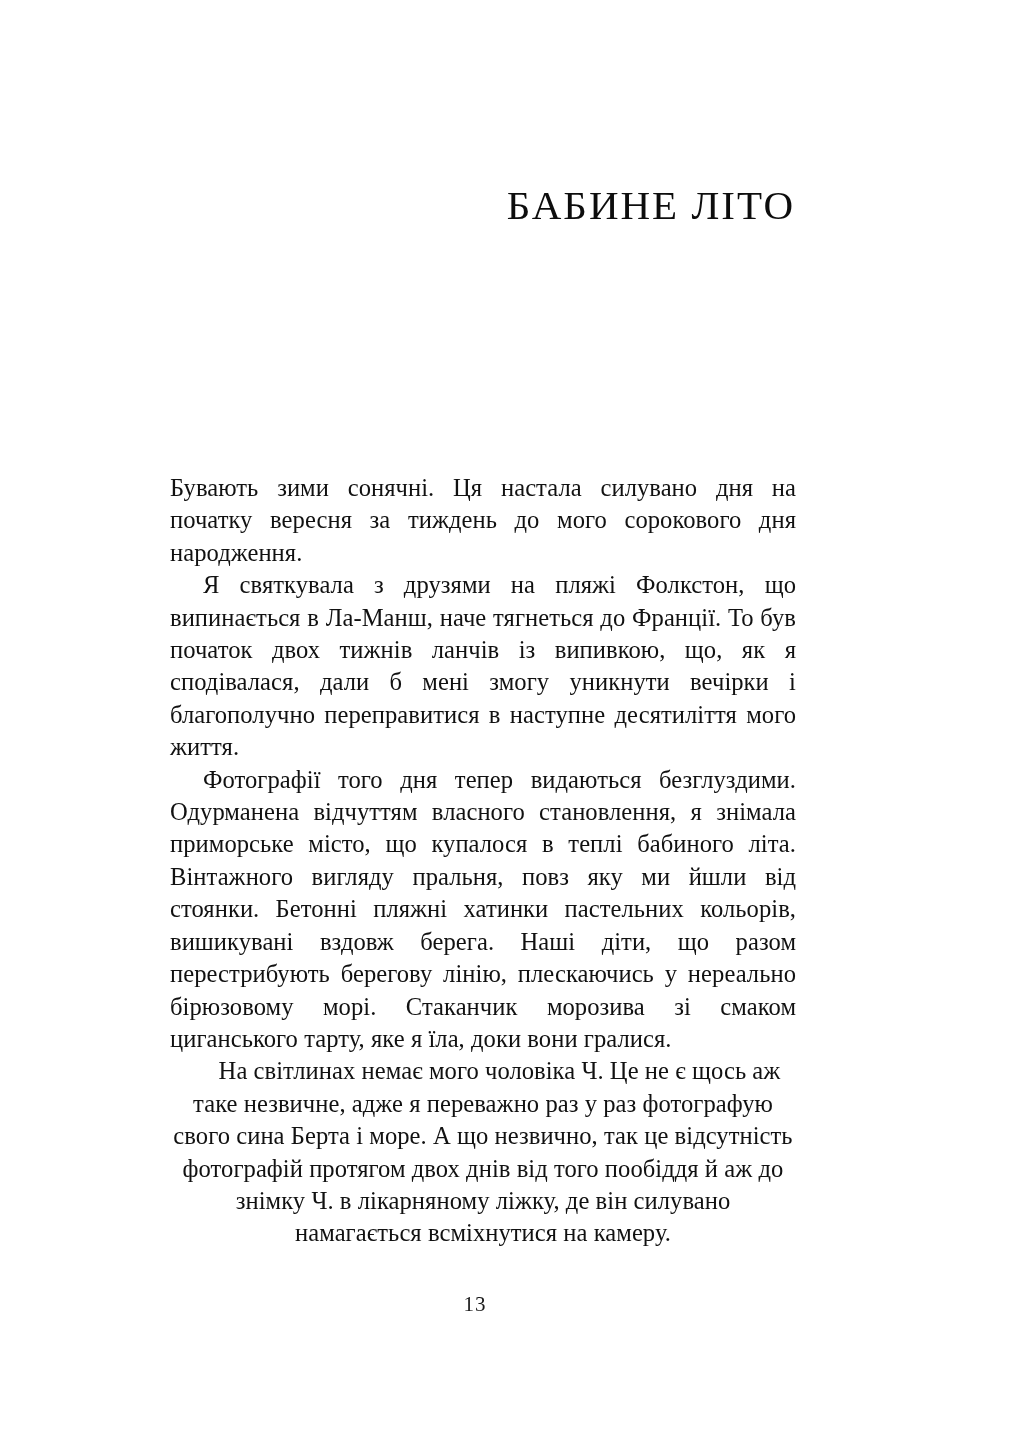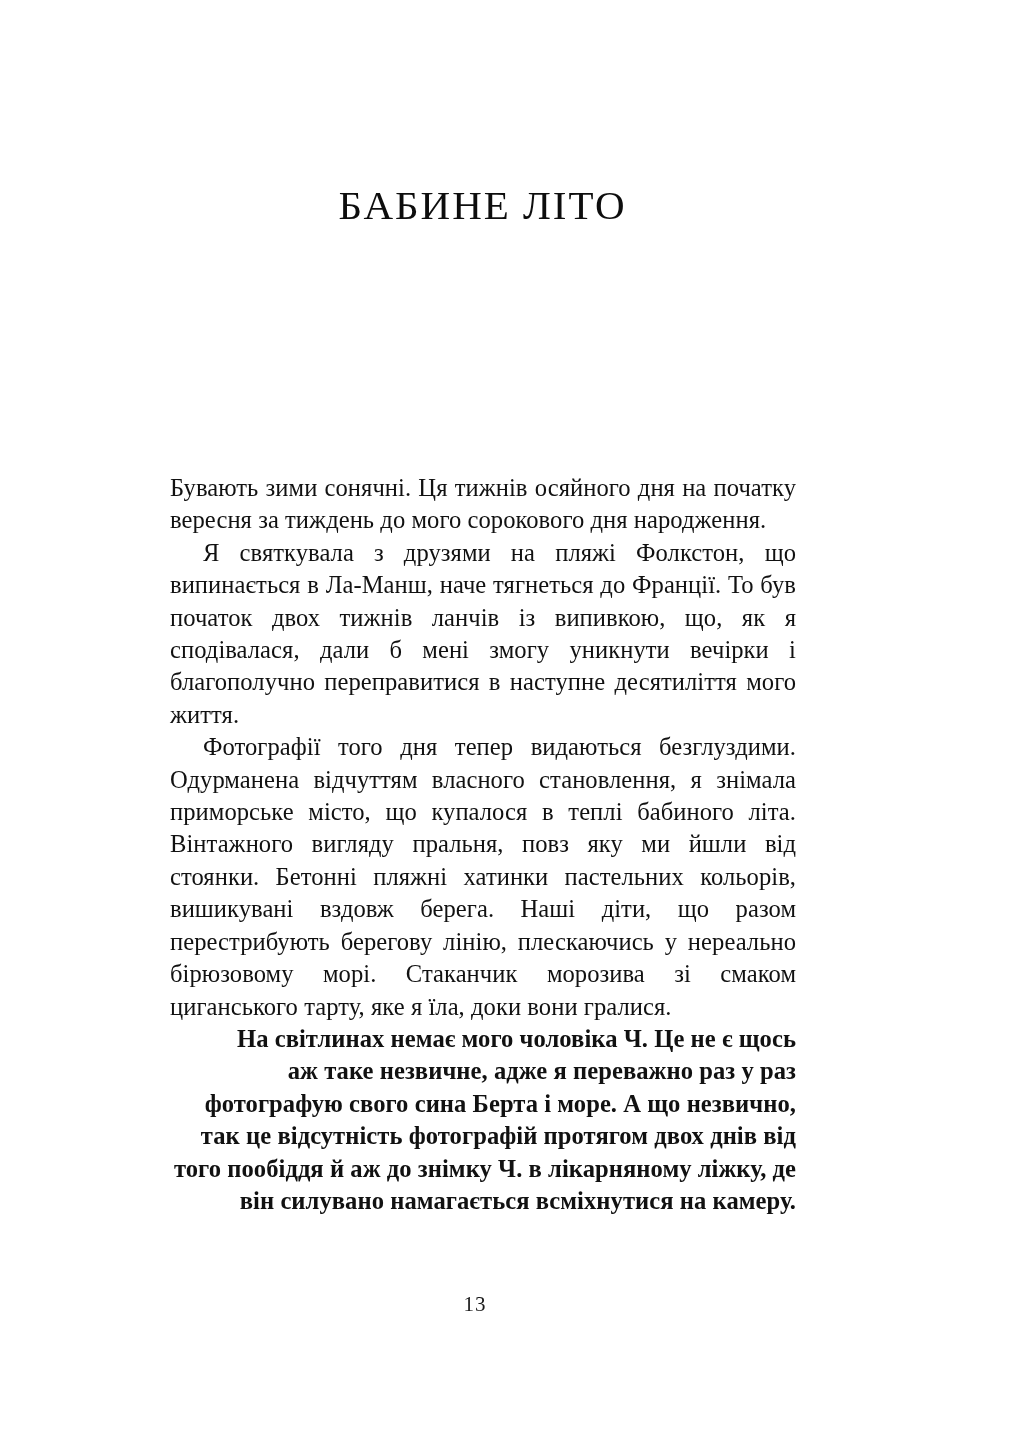--- a/index.html
+++ b/index.html
@@ -24,21 +24,21 @@
     overflow: hidden;
     box-sizing: border-box;
   }
 
   
   .chapter-title {
     position: absolute;
     left: 170px;
     top: 155px;
     width: 625px;
-    text-align: center;
+    text-align: right;
     font-family: "Liberation Serif", "DejaVu Serif", serif;
     font-size: 41px;
     font-weight: 400;
     letter-spacing: 2.0px;
     line-height: 1.15;
     color: #0d0d0d;
     white-space: nowrap;
   }
 
   
@@ -58,22 +58,21 @@
     hyphens: manual;
     color: #111111;
     letter-spacing: 0.05px;
   }
 
   .body-paragraph + .body-paragraph {
     text-indent: 33px;
   }
 
   .body-paragraph:last-child {
-    text-align: right;
-    font-weight: bold;
+    text-align: center;
   }
 
   
   .folio {
     position: absolute;
     left: 162px;
     top: 1292px;
     width: 626px;
     text-align: center;
     font-family: "Liberation Serif", "DejaVu Serif", serif;
@@ -85,21 +84,21 @@
   }
 </style>
 </head>
 <body>
 
 <div class="page">
 
   <h1 class="chapter-title">БАБИНЕ ЛІТО</h1>
 
   <div class="text-block">
-    <p class="body-paragraph">Бувають зими сонячні. Ця тижнів осяйного дня на початку вересня за тиждень до мого сорокового дня народження.</p>
+    <p class="body-paragraph">Бувають зими сонячні. Ця настала силувано дня на початку вересня за тиждень до мого сорокового дня народження.</p>
     <p class="body-paragraph">Я святкувала з друзями на пляжі Фолкстон, що випинається в Ла-Манш, наче тягнеться до Франції. То був початок двох тижнів ланчів із випивкою, що, як я сподівалася, дали б мені змогу уникнути вечірки і благополучно переправитися в наступне десятиліття мого життя.</p>
     <p class="body-paragraph">Фотографії того дня тепер видаються безглуздими. Одурманена відчуттям власного становлення, я знімала приморське місто, що купалося в теплі бабиного літа. Вінтажного вигляду пральня, повз яку ми йшли від стоянки. Бетонні пляжні хатинки пастельних кольорів, вишикувані вздовж берега. Наші діти, що разом перестрибують берегову лінію, плескаючись у нереально бірюзовому морі. Стаканчик морозива зі смаком циганського тарту, яке я їла, доки вони гралися.</p>
     <p class="body-paragraph">На світлинах немає мого чоловіка Ч. Це не є щось аж таке незвичне, адже я переважно раз у раз фотографую свого сина Берта і море. А що незвично, так це відсутність фотографій протягом двох днів від того пообіддя й аж до знімку Ч. в лікарняному ліжку, де він силувано намагається всміхнутися на камеру.</p>
   </div>
 
   <div class="folio">13</div>
 
 </div>
 
 </body></html>

